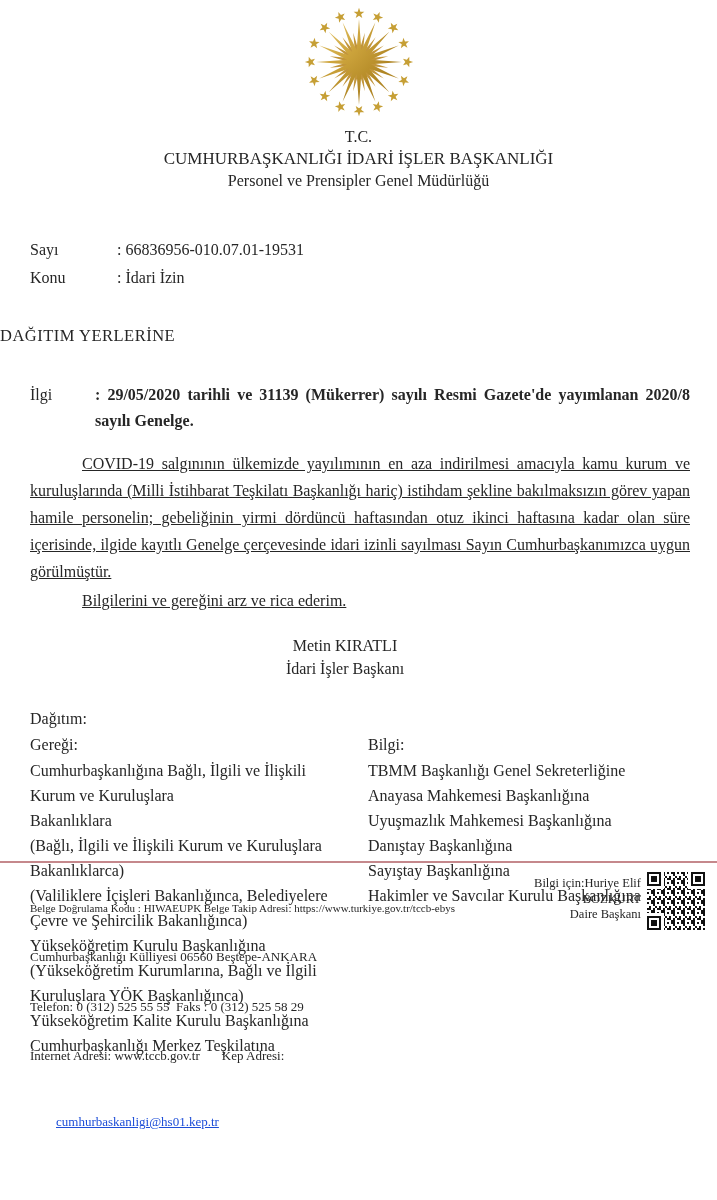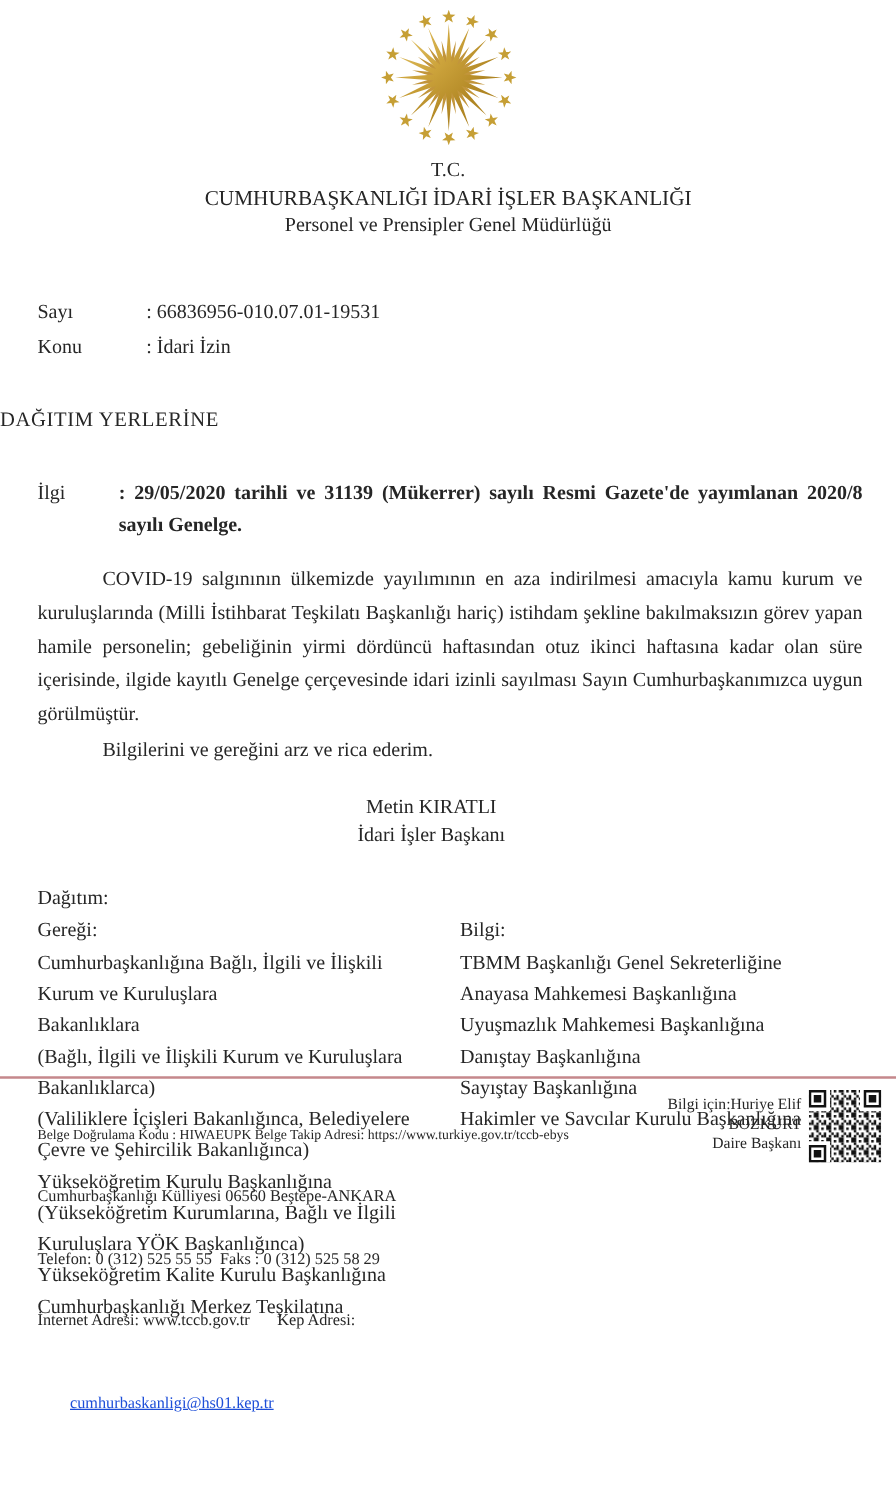--- a/index.html
+++ b/index.html
@@ -31,21 +31,21 @@
   
   .recipient{margin-top:34px;font-size:16.5px;letter-spacing:0.5px;}
 
   
   .ilgi{display:flex;margin:36px 27px 0 30px;font-size:16px;line-height:26px;}
   .ilgi-label{width:65px;flex:0 0 65px;}
   .ilgi-value{flex:1;text-align:justify;font-weight:bold;}
 
   
   .body-text{margin:16px 27px 0 30px;font-size:16px;line-height:27px;}
-  .body-text p{margin:0;text-indent:52px;}
+  .body-text p{margin:0;text-indent:52px;text-decoration:underline;}
   .body-text .p1{text-align:justify;}
   .body-text .p2{margin-top:2px;}
 
   
   .signature{margin:20px 27px 0 0;display:flex;justify-content:center;}
   .signature-inner{text-align:center;font-size:16px;line-height:23px;}
 
   
   .distribution{margin:26px 17px 0 30px;font-size:16px;}
   .dist-heading{line-height:26px;}

